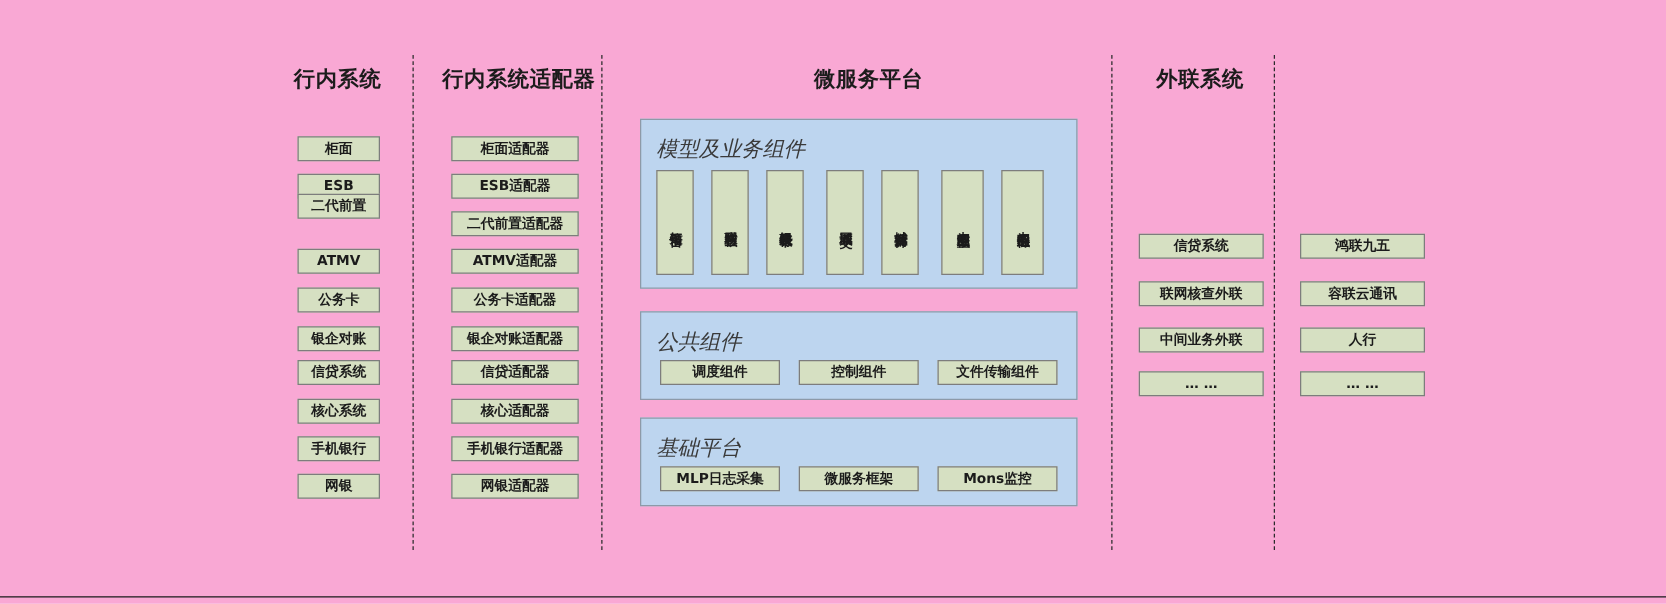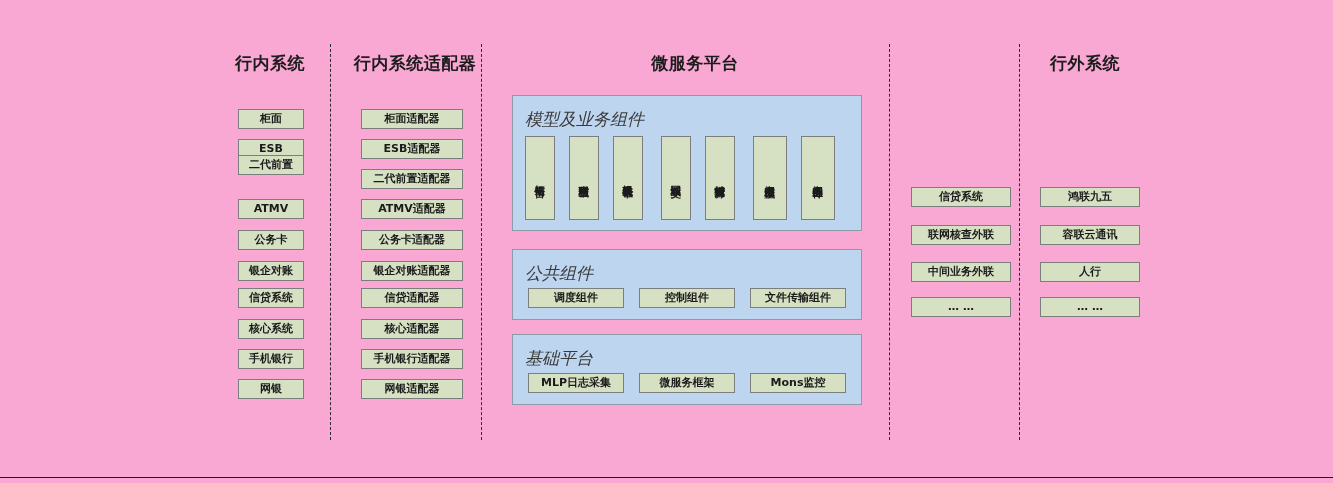--- a/index.html
+++ b/index.html
@@ -103,21 +103,21 @@
   }
 </style>
 </head>
 <body>
 
 <div id="canvas">
 
   <div class="col-title" style="left:205px; top:52px; width:130px;">行内系统</div>
   <div class="col-title" style="left:530px; top:52px; width:330px;">微服务平台</div>
   <div class="col-title" style="left:335px; top:52px; width:160px;">行内系统适配器</div>
-  <div class="col-title" style="left:1025px; top:52px; width:120px;">行外系统</div>
+  <div class="col-title" style="left:900px; top:52px; width:120px;">外联系统</div>
 
   <div class="vsep" style="left:330px; top:44px; height:396px;"></div>
   <div class="vsep" style="left:481px; top:44px; height:396px;"></div>
   <div class="vsep" style="left:889px; top:44px; height:396px;"></div>
   <div class="vsep" style="left:1019px; top:44px; height:396px;"></div>
 
   <div class="gbox" style="left:238px; top:109px; width:66px; height:20px;">柜面</div>
   <div class="gbox" style="left:238px; top:139px; width:66px; height:20px;">ESB</div>
   <div class="gbox" style="left:238px; top:155px; width:66px; height:20px;">二代前置</div>
   <div class="gbox" style="left:238px; top:199px; width:66px; height:20px;">ATMV</div>

